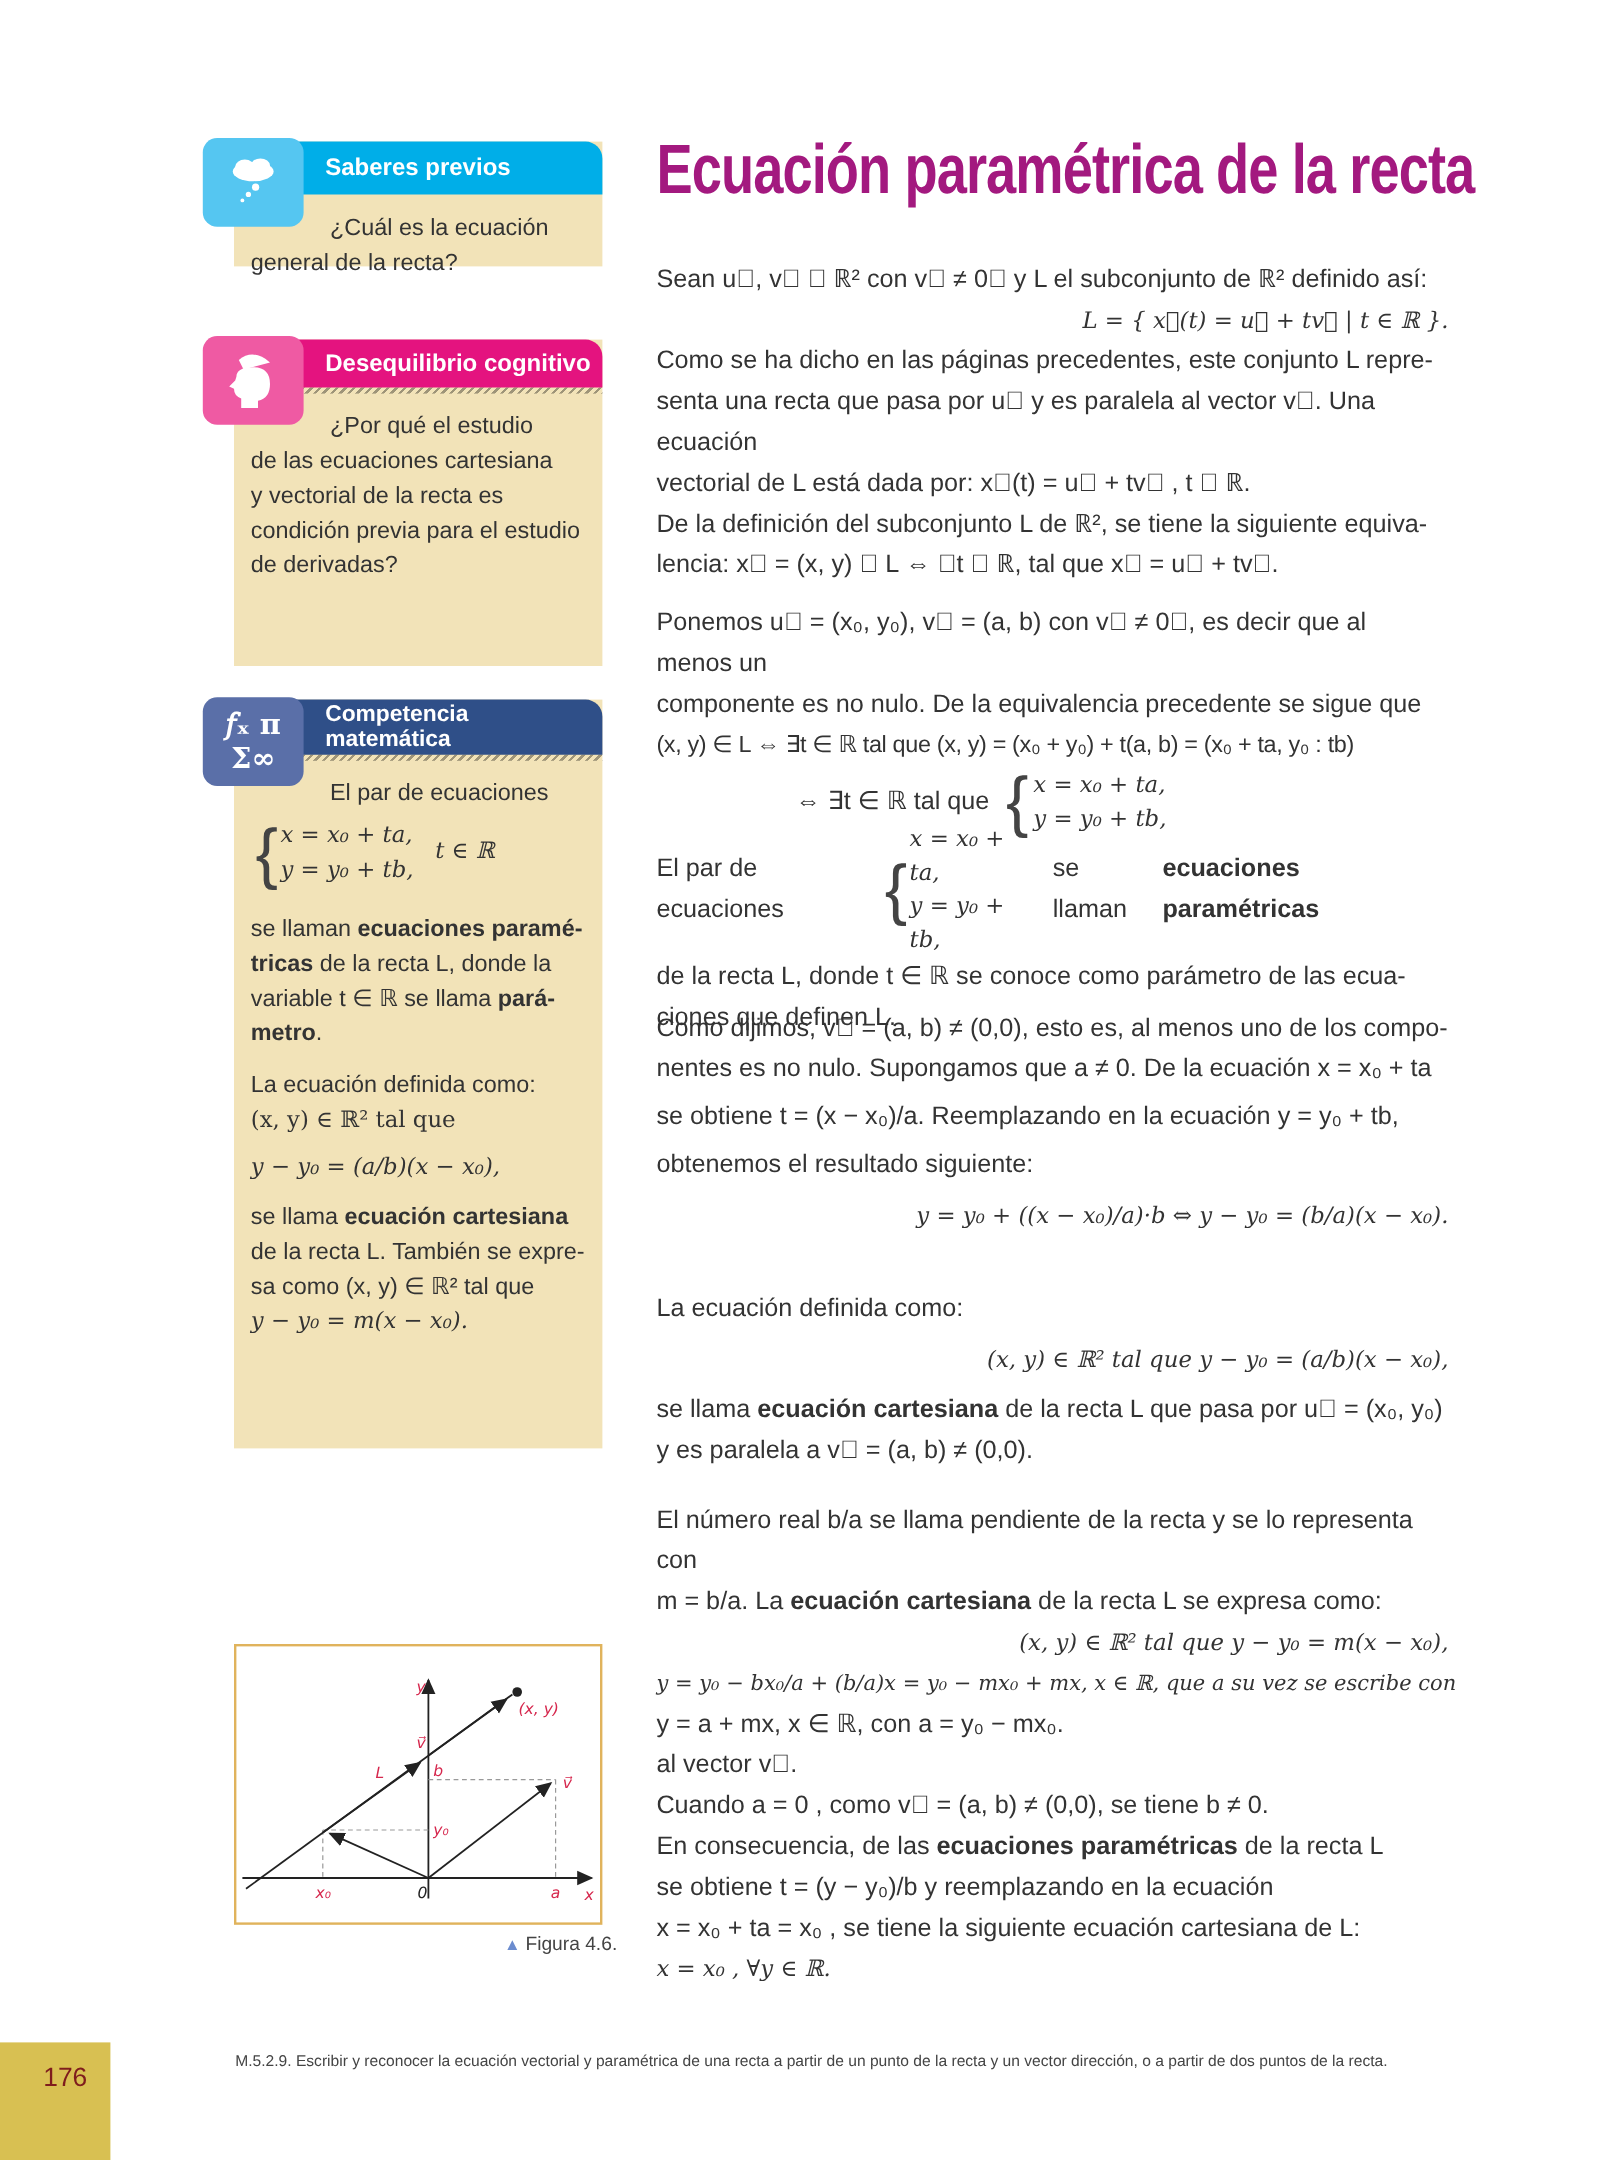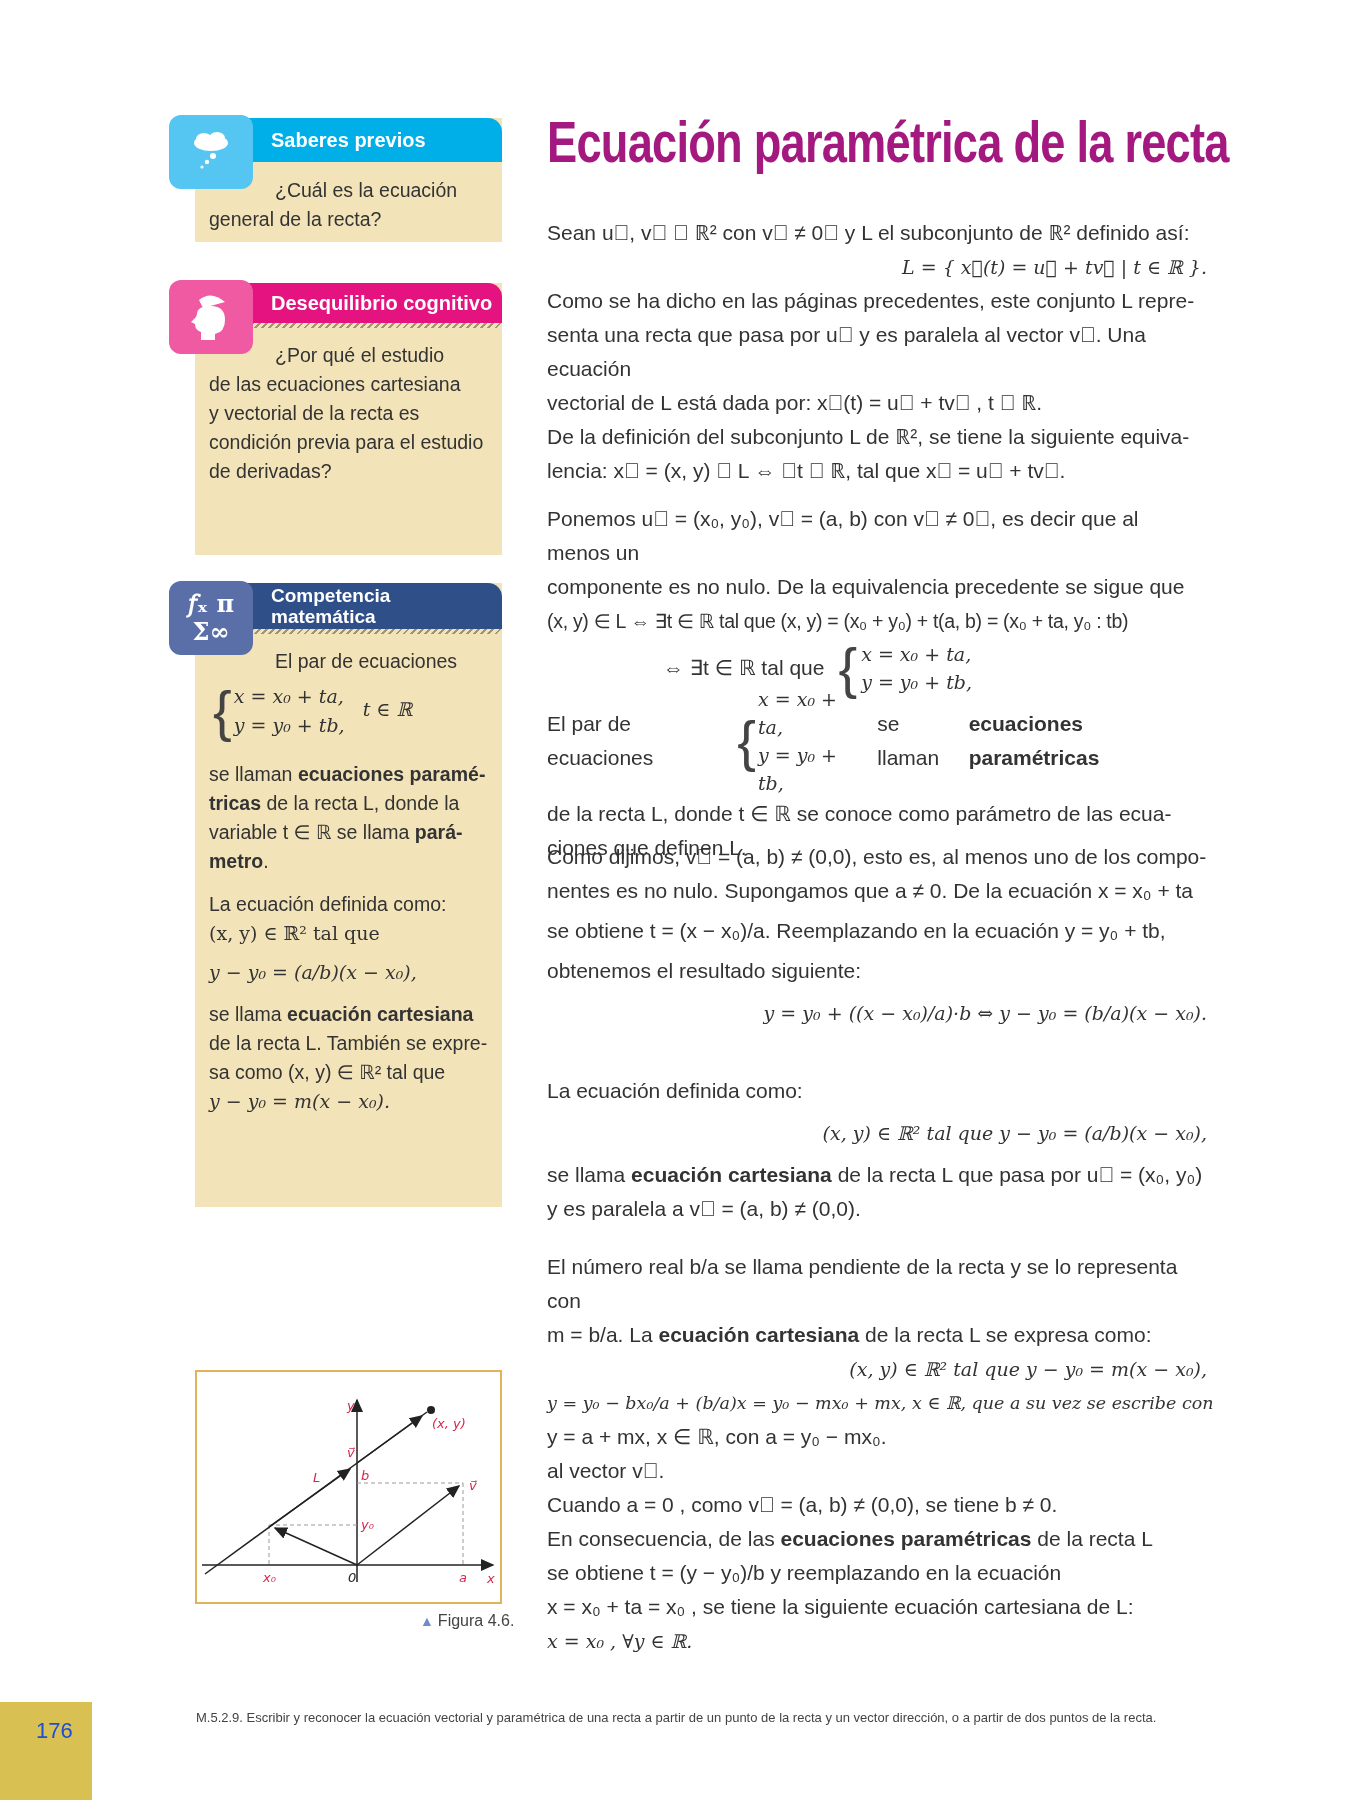--- a/index.html
+++ b/index.html
@@ -23,27 +23,27 @@
   .main p { margin: 0; }
   .center { text-align: right; }
   .math { font-family: "DejaVu Serif", serif; font-style: italic; font-size: 19px; }
 
   
   .figure { position: absolute; left: 195px; top: 1370px; width: 307px; height: 234px; border: 2px solid #e0b35c; background: #fff; }
   .fig-caption { position: absolute; left: 420px; top: 1612px; font-size: 16px; color: #444; }
   .fig-caption .tri { color: #6b8ccf; font-size: 14px; margin-right: 4px; }
 
   
-  .page-num { position: absolute; left: 0; top: 1702px; width: 92px; height: 98px; background: #d8c052; color: #1d4ed8; font-size: 22px; padding: 16px 0 0 36px; }
+  .page-num { position: absolute; left: 0; top: 1702px; width: 92px; height: 98px; background: #d8c052; color: #7f1d1d; font-size: 22px; padding: 16px 0 0 36px; }
   .footnote { position: absolute; left: 196px; top: 1710px; font-size: 13px; color: #444; white-space: nowrap; }
 </style>
 </head>
 <body>
 
-<div class="box" style="top:118px; height:124px;">
+<div class="box" style="top:118px; height:104px;">
   <div class="box-head" style="background:#00aee8;">
     <div class="box-icon" style="background:#55c6f1;">
       <svg width="50" height="46" viewBox="0 0 50 46">
         <ellipse cx="25" cy="14" rx="17" ry="8" fill="#fff"></ellipse>
         <ellipse cx="18" cy="10" rx="8" ry="6" fill="#fff"></ellipse>
         <ellipse cx="31" cy="9" rx="8" ry="6" fill="#fff"></ellipse>
         <circle cx="27" cy="27" r="3" fill="#fff"></circle>
         <circle cx="21" cy="33" r="2.2" fill="#fff"></circle>
         <circle cx="16" cy="38" r="1.6" fill="#fff"></circle>
       </svg>

